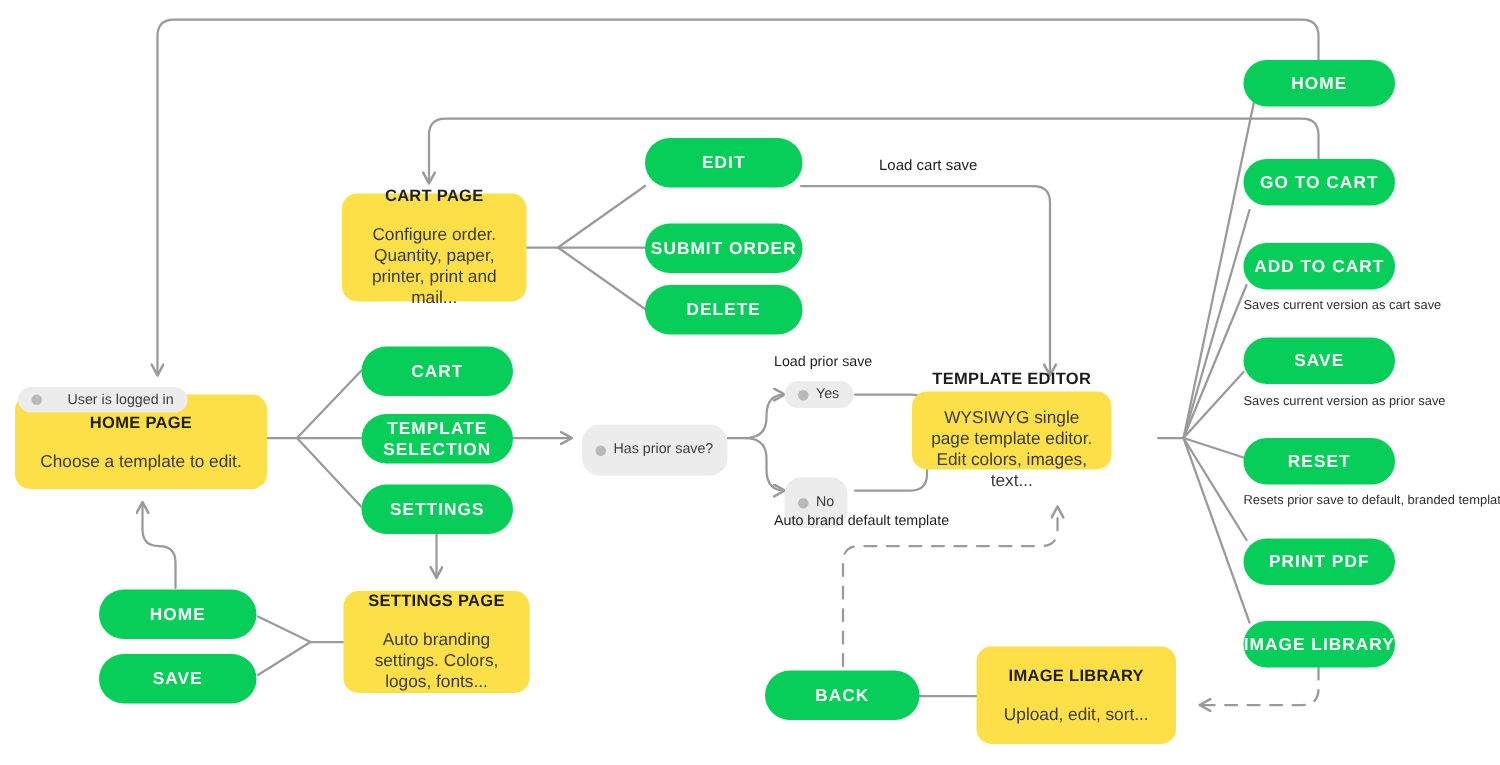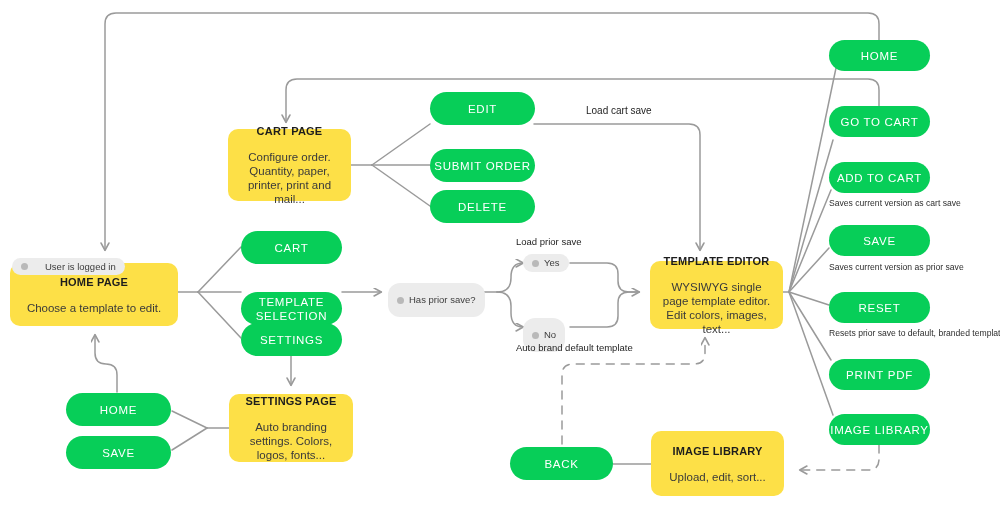--- a/index.html
+++ b/index.html
@@ -44,21 +44,21 @@
     font-weight:normal;
     line-height:14px;
     color:#3a3a3a;
     margin-top:11px;
   }
   .btn{
     background:#07ce58;
     border-radius:22px;
     color:#ffffff;
     font-size:11.5px;
-    font-weight:normal;
+    font-weight:bold;
     letter-spacing:.7px;
     line-height:14px;
     border:none;
     cursor:pointer;
   }
   .pill{
     background:#ececec;
     border-radius:12px;
     color:#3c3c3c;
     font-size:9.5px;
@@ -158,21 +158,21 @@
     <div class="desc">Choose a template to edit.</div>
   </div>
   <div class="node pill" style="left:12px;top:258px;height:17px;gap:17px;">
     <span class="dot"></span>
     <span>User is logged in</span>
   </div>
 
   <div class="node btn" style="left:241px;top:231px;width:101px;height:33px;">
     <span>CART</span>
   </div>
-  <div class="node btn" style="left:241px;top:276px;width:101px;height:33px;margin-top:16px;">
+  <div class="node btn" style="left:241px;top:276px;width:101px;height:33px;">
     <span>TEMPLATE SELECTION</span>
   </div>
   <div class="node btn" style="left:241px;top:323px;width:101px;height:33px;">
     <span>SETTINGS</span>
   </div>
 
   <div class="node gray-card" style="left:228px;top:129px;width:123px;height:72px;">
     <div class="title">CART PAGE</div>
     <div class="desc">Configure order. Quantity, paper, printer, print and mail...</div>
   </div>
@@ -198,21 +198,21 @@
     <span class="dot"></span>
     <span>Yes</span>
   </div>
   <div class="node pill" style="left:523px;top:318px;height:34px;">
     <span class="dot"></span>
     <span>No</span>
   </div>
   <div class="edge-label" style="left:516px;top:236px;font-size:9.5px;">Load prior save</div>
   <div class="edge-label" style="left:516px;top:342px;font-size:9.5px;">Auto brand default template</div>
 
-  <div class="node gray-card" style="left:650px;top:261px;width:133px;height:68px;">
+  <div class="node gray-card" style="left:608px;top:261px;width:133px;height:52px;">
     <div class="title">TEMPLATE EDITOR</div>
     <div class="desc">WYSIWYG single page template editor. Edit colors, images, text...</div>
   </div>
 
   <div class="node btn" style="left:829px;top:40px;width:101px;height:31px;">
     <span>HOME</span>
   </div>
 
   <div class="node btn" style="left:829px;top:106px;width:101px;height:31px;">
     <span>GO TO CART</span>

